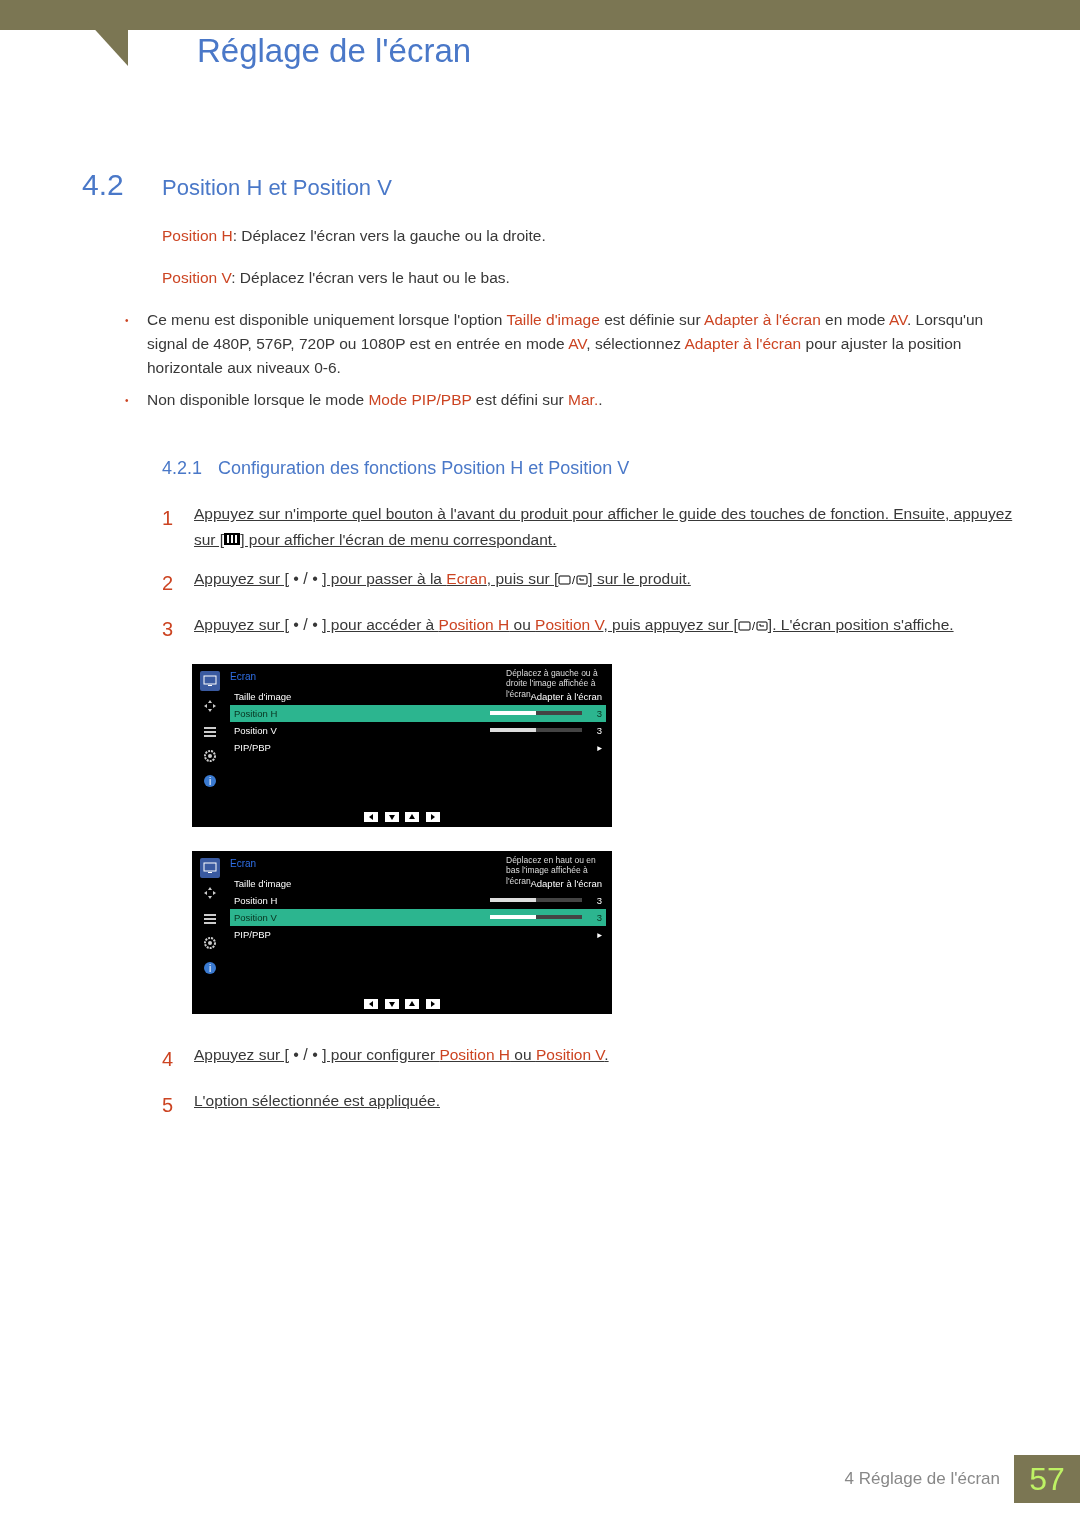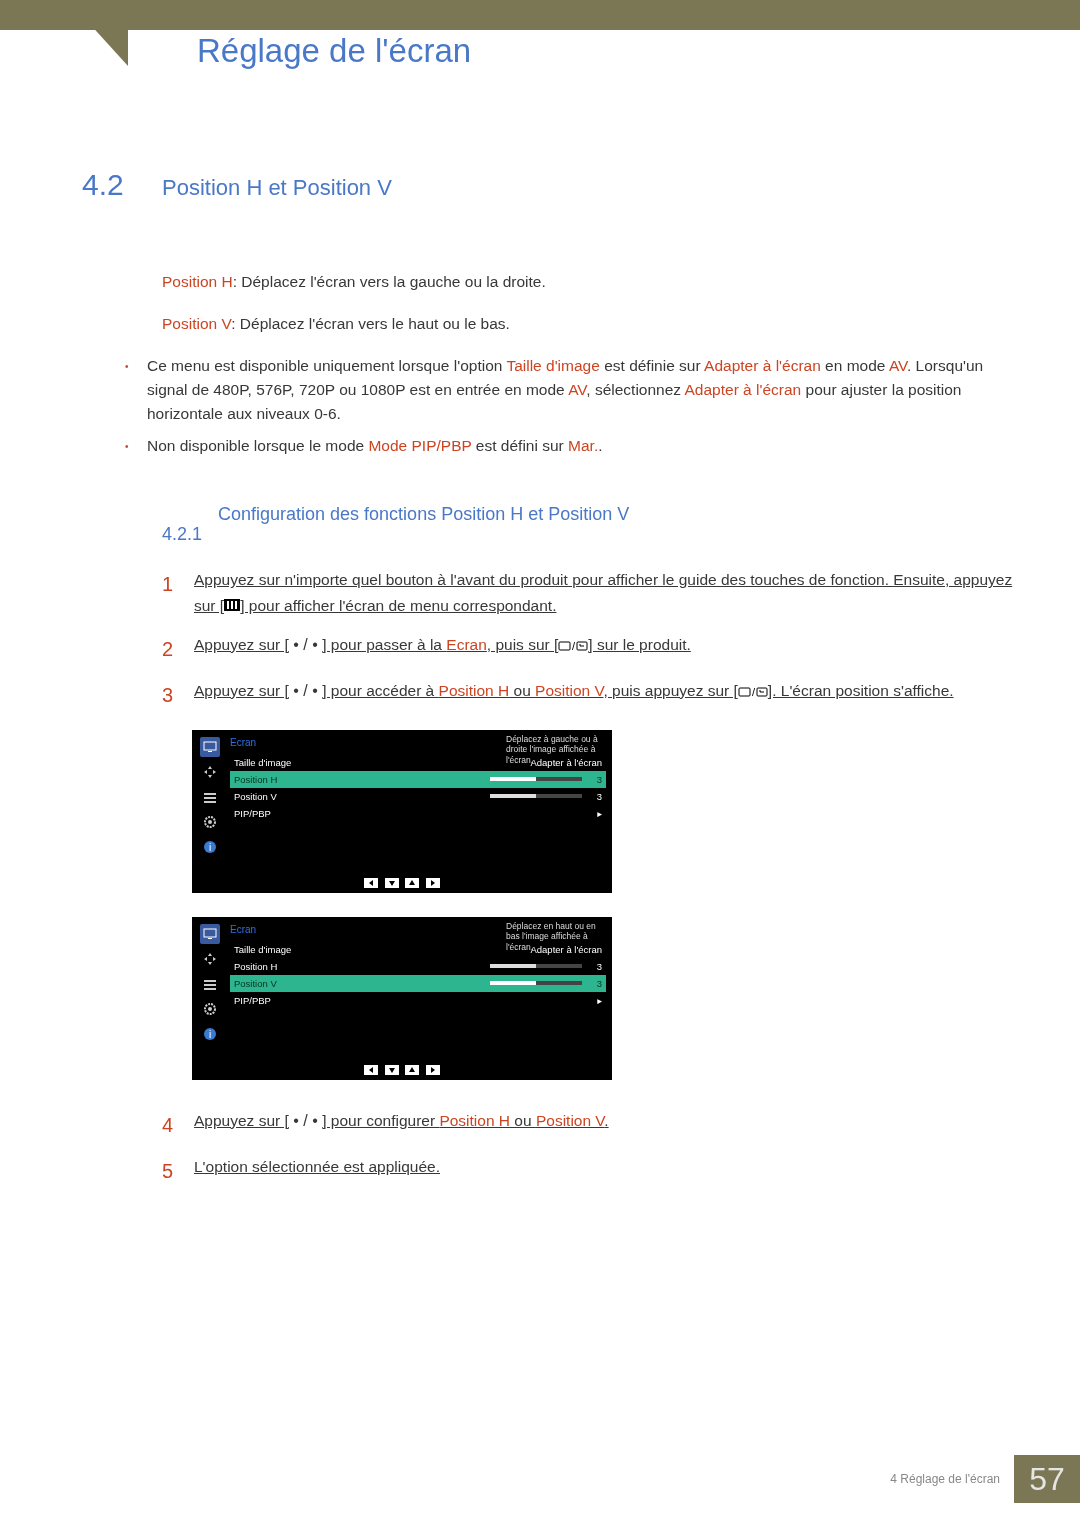--- a/index.html
+++ b/index.html
@@ -32,31 +32,31 @@
     font-size: 33px;
     color: #4a78c8;
     font-weight: 400;
   }
   .content {
     position: absolute;
     left: 82px;
     right: 66px;
     top: 168px;
   }
-  .section-row { display:flex; margin-bottom:68px; align-items:baseline;}
+  .section-row { display:flex; margin-bottom:22px; align-items:baseline;}
   .sec-num { font-size:30px; color:#4a78c8; width:80px;}
   .sec-title { font-size:22px; color:#4a78c8; }
   .body-block { margin-left:80px; }
   .para { margin-bottom:18px; line-height:1.55; }
   .red { color:#cc4422; }
   .ul { list-style:none; margin-left:65px;}
   .ul li { position:relative; margin-bottom:8px; line-height:1.55;}
   .ul li::before { content:"•"; color:#cc4422; font-size:10px; position:absolute; left:-22px; top:5px;}
   .subsec-row { display:flex; margin:46px 0 22px 80px; font-size:18px; color:#4a78c8;}
-  .subsec-num { width:56px;margin-top:20px;}
+  .subsec-num { width:56px;}
   .ol { list-style:none; margin-left:80px;}
   .ol li { display:flex; margin-bottom:12px; line-height:1.7;}
   .ol .num { font-size:20px; color:#cc4422; width:32px; flex-shrink:0; font-weight:400;}
   .ol .txt { flex:1;text-decoration:underline;}
   .dot-icon { display:inline-block; line-height:1; font-size:16px;}
   .menu-icon { display:inline-block; width:16px; height:12px; position:relative;}
   .menu-icon svg { display:block;}
   .io-icon svg { display:inline-block; vertical-align:middle;}
   .osds { margin:18px 0 28px 110px; }
   .osd {
@@ -77,22 +77,22 @@
   .osd-row .bar .fill { position:absolute; left:0; top:0; bottom:0; background:#ddd;}
   .osd-row.sel .bar .fill { background:#fff;}
   .osd-row .val { width:14px; text-align:right;}
   .osd-row .arrow { width:14px; text-align:right;}
   .osd-help { position:absolute; right:6px; top:4px; width:100px; font-size:8.5px; color:#ddd; line-height:1.25;}
   .osd-nav { background:#000; text-align:center; padding:3px 0;}
   .osd-nav svg { margin:0 2px;}
   .footer {
     position:absolute; bottom:24px; right:0; display:flex; align-items:center;
   }
-  .footer-text { color:#888; font-size:12px; margin-right:14px;}
-  .page-badge { background:#7b7653; color:#e5e5e5; font-size:32px; width:66px; height:48px; display:flex; align-items:center; justify-content:center; font-weight:400;}
+  .footer-text { color:#888; font-size:17px; margin-right:14px;}
+  .page-badge { background:#7b7653; color:#bef264; font-size:32px; width:66px; height:48px; display:flex; align-items:center; justify-content:center; font-weight:400;}
 </style>
 </head>
 <body>
 
 <div class="top-banner"></div>
 <div class="tab-triangle"></div>
 <div class="chapter-title">Réglage de l'écran</div>
 
 <div class="content">
 

